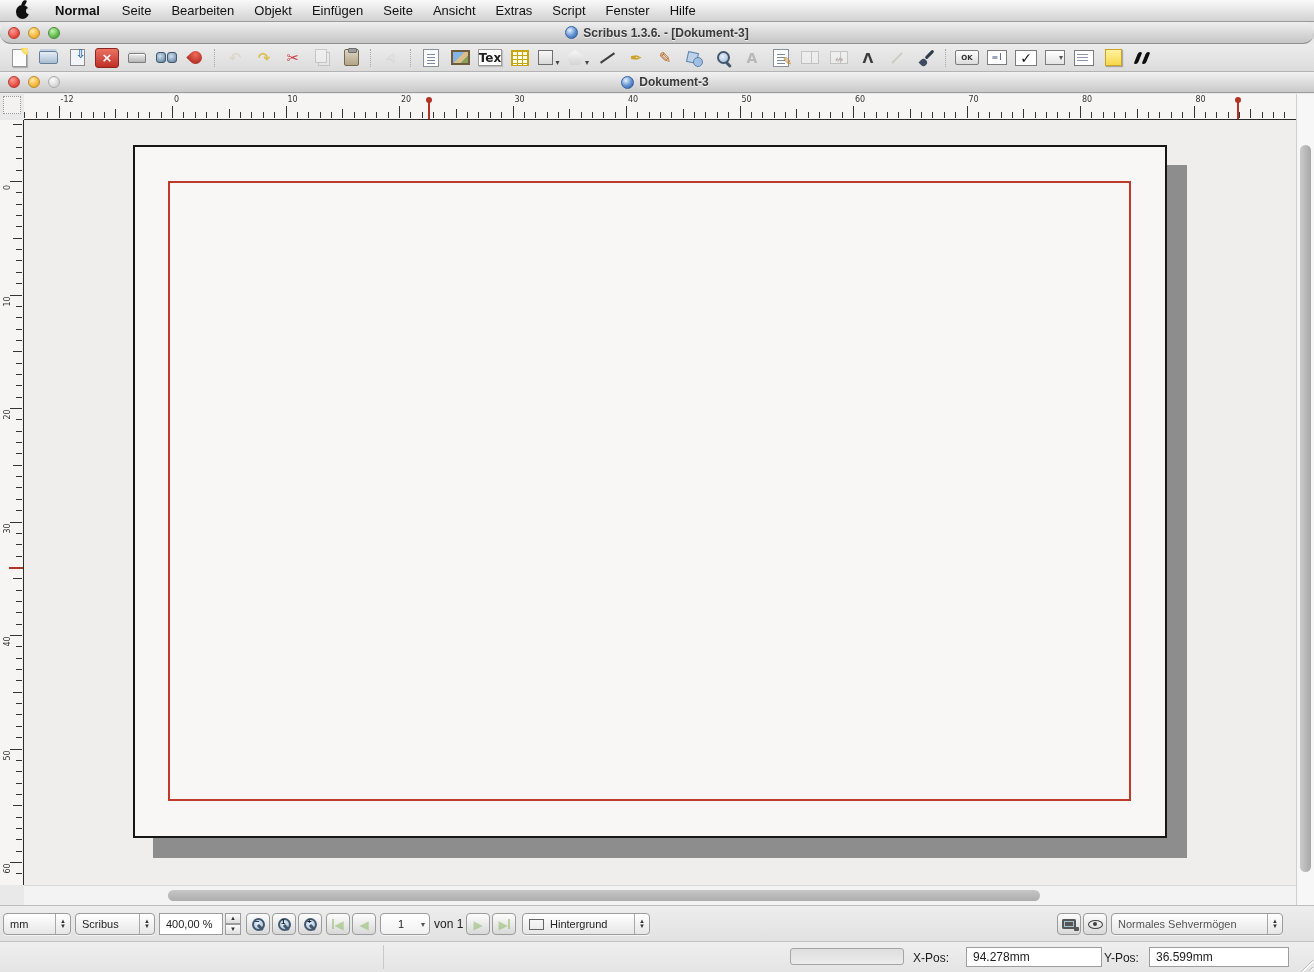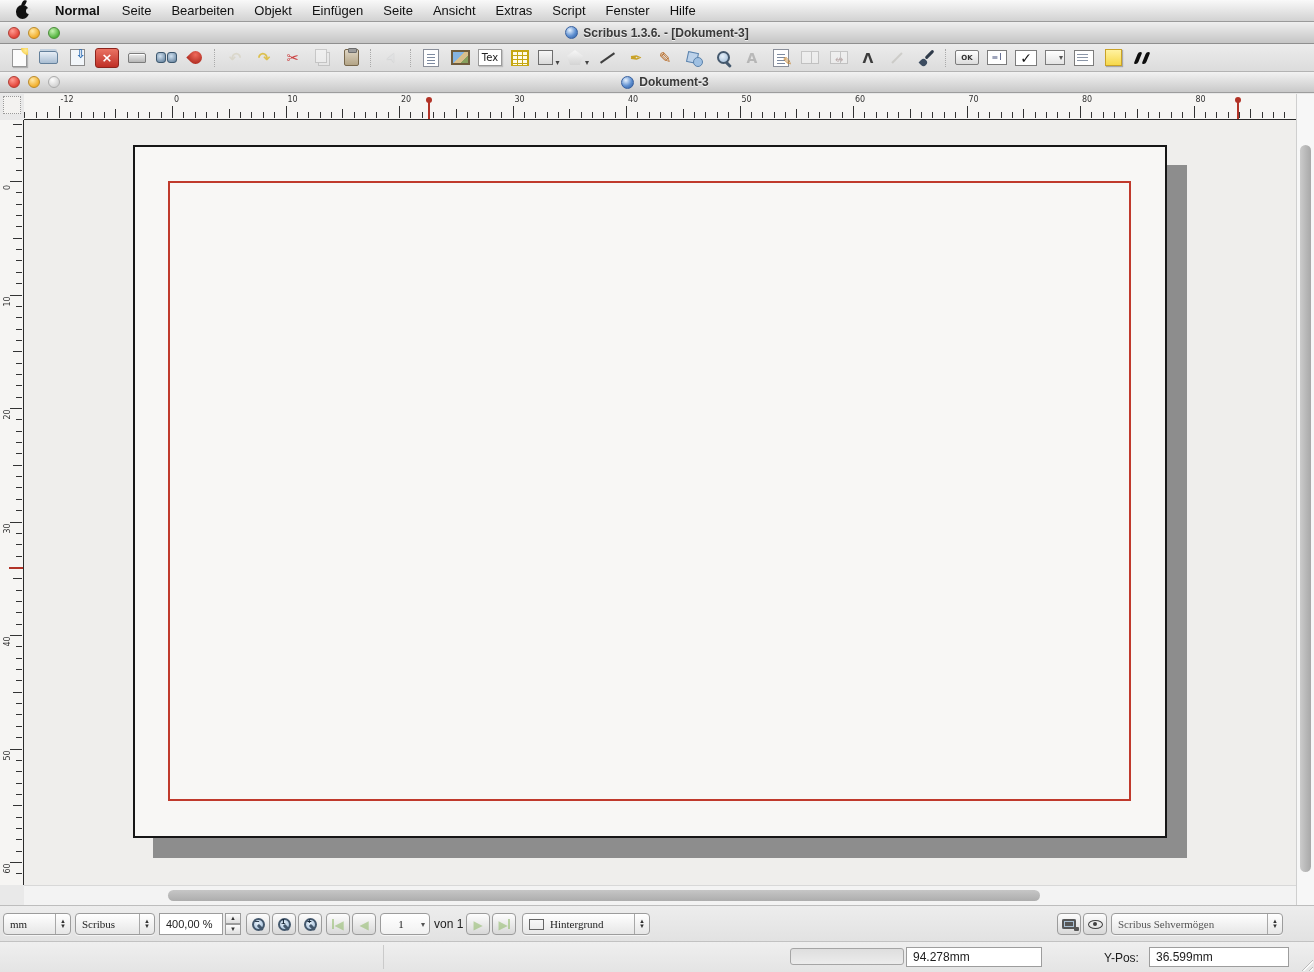--- a/index.html
+++ b/index.html
@@ -14,21 +14,21 @@
     margin:2px 14px 0 16px;position:relative;}
   .apple::before{content:'';position:absolute;top:-5px;left:6px;width:4px;height:6px;
     background:#111;border-radius:60% 0 60% 0;transform:rotate(20deg);}
   .apple::after{content:'';position:absolute;right:-3px;top:3px;width:6px;height:6px;
     border-radius:50%;background:#e3e3e3;}
   .menu-item{font-size:13px;color:#111;padding:0 10px;line-height:21px;cursor:default;}
   .menu-item.app{font-weight:bold;padding:0 12px;}
   
   .titlebar{position:absolute;left:0;top:22px;width:100%;height:22px;
     background:linear-gradient(#efefef,#c5c5c5);border-bottom:1px solid #8f8f8f;
-    display:flex;align-items:center;box-sizing:border-box;}
+    display:flex;align-items:center;box-sizing:border-box;border-radius:11px;}
   .mdi-titlebar{position:absolute;left:0;top:72px;width:100%;height:21px;
     background:linear-gradient(#f2f2f2,#c9c9c9);border-bottom:1px solid #9d9d9d;
     display:flex;align-items:center;box-sizing:border-box;padding-left:16px;}
   .lights{position:absolute;left:8px;top:0;bottom:0;display:flex;align-items:center;gap:8px;}
   .light{width:12px;height:12px;border-radius:50%;box-sizing:border-box;}
   .light.red{background:radial-gradient(circle at 35% 30%,#ff9c92,#e3453a 70%);border:1px solid #b03b32;}
   .light.yellow{background:radial-gradient(circle at 35% 30%,#ffe9a8,#f2af2c 70%);border:1px solid #ba8a2a;}
   .light.green{background:radial-gradient(circle at 35% 30%,#c4f2b2,#53b43e 70%);border:1px solid #4a8b39;}
   .light.off{background:radial-gradient(circle at 35% 30%,#fdfdfd,#d4d4d4 70%);border:1px solid #ababab;}
   .tb-title{margin:0 auto;display:flex;align-items:center;gap:5px;
@@ -71,21 +71,21 @@
     background:linear-gradient(#ded5c4,#b3a486);border:1px solid #77674c;}
   .i-paste::after{content:'';position:absolute;top:2px;left:8px;width:7px;height:3px;
     background:#9b9b9b;border:1px solid #6d6d6d;border-radius:1px;}
   .i-cursor::before{content:'➤';font-size:13px;color:#d7dde6;text-shadow:0 0 1px #667;
     transform:rotate(-65deg);display:block;}
   .i-textframe::before,.i-story::before{content:'';width:14px;height:16px;background-color:#fff;
     border:1px solid #8a8f9a;background-image:repeating-linear-gradient(#7d8aa0 0 1px,transparent 1px 3px);
     background-size:8px 10px;background-position:3px 4px;background-repeat:no-repeat;}
   .i-imgframe::before{content:'';width:15px;height:11px;border:2px solid #6f5c3c;
     background:linear-gradient(135deg,#85b4e2 0 45%,#d8bf8c 45% 70%,#87a05e 70%);}
-  .i-tex{font-size:10px;font-weight:normal;color:#222;background:#fff;border:1px solid #9a9a9a;
+  .i-tex{font-size:12px;font-weight:bold;color:#222;background:#fff;border:1px solid #9a9a9a;
     width:20px;height:15px;box-shadow:1px 1px 1px rgba(0,0,0,.15);}
   .i-table::before{content:'';width:16px;height:14px;background-color:#fffce8;
     background-image:repeating-linear-gradient(90deg,#c5a712 0 1px,transparent 1px 5px),
       repeating-linear-gradient(#c5a712 0 1px,transparent 1px 4px);
     border:1px solid #c5a712;}
   .i-shape::before{content:'';width:13px;height:13px;border:1px solid #6e6e6e;
     background:linear-gradient(#f7f7f7,#d9d9d9);}
   .i-poly::before{content:'';width:16px;height:15px;background:linear-gradient(#f7f7f7,#d4d4d4);
     clip-path:polygon(50% 0,100% 38%,80% 100%,20% 100%,0 38%);
     filter:drop-shadow(0 0 1px #6a6a6a);}
@@ -165,21 +165,21 @@
   .hscroll{position:absolute;left:24px;top:885px;width:1272px;height:20px;
     background:#f3f3f3;border-top:1px solid #d8d8d8;box-sizing:border-box;}
   .hthumb{position:absolute;left:144px;top:4px;width:872px;height:11px;border-radius:6px;
     background:linear-gradient(#c6c6c6,#adadad);}
   
   .bottombar{position:absolute;left:0;top:905px;width:100%;height:36px;
     background:linear-gradient(#ededed,#e2e2e2);border-top:1px solid #bdbdbd;box-sizing:border-box;}
   .mac-select{position:absolute;top:7px;height:22px;border:1px solid #9c9c9c;border-radius:4px;
     background:linear-gradient(#ffffff,#e6e6e6);display:flex;align-items:center;
     box-sizing:border-box;box-shadow:0 1px 0 rgba(255,255,255,.6);}
-  .sel-val{flex:1;font-size:11px;color:#222;padding:0 6px;white-space:nowrap;overflow:hidden;font-family:Liberation Serif, serif;}
+  .sel-val{flex:1;font-size:11px;color:#222;padding:0 6px;white-space:nowrap;overflow:hidden;}
   .stepper{width:14px;align-self:stretch;border-left:1px solid #a8a8a8;display:flex;
     flex-direction:column;align-items:center;justify-content:center;line-height:5px;}
   .stepper i{font-style:normal;font-size:6px;color:#333;}
   .mac-field{position:absolute;top:7px;height:22px;background:#fff;border:1px solid #9c9c9c;
     display:flex;align-items:center;font-size:11px;color:#222;padding:8px 6px;box-sizing:border-box;}
   .spinbox{position:absolute;top:7px;width:16px;height:22px;display:flex;flex-direction:column;}
   .spinbox b{flex:1;border:1px solid #9c9c9c;background:linear-gradient(#fdfdfd,#dedede);
     font-size:6px;line-height:9px;text-align:center;color:#333;font-weight:normal;}
   .mac-btn{position:absolute;top:7px;width:24px;height:22px;border:1px solid #9c9c9c;border-radius:4px;
     background:linear-gradient(#fdfdfd,#d8d8d8);display:flex;align-items:center;justify-content:center;
@@ -588,33 +588,33 @@
         <i>▼</i>
       </span>
   </div>
   <div class="mac-btn" style="left:1057px;">
     <span class="mini-icon-monitor"></span>
   </div>
   <div class="mac-btn" style="left:1083px;">
     <span class="mini-icon-eye"></span>
   </div>
   <div class="mac-select" style="left:1111px;width:172px;">
-    <span class="sel-val" style="color:#555;">Scribus Sehvermögen</span>
+    <span class="sel-val" style="color:#555;">Normales Sehvermögen</span>
     <span class="stepper">
         <i>▲</i>
         <i>▼</i>
       </span>
   </div>
 </div>
 
 <div class="statusbar">
   <div class="sb-sep"></div>
   <div class="progress-well"></div>
   <span class="sb-label" style="left:913px;">X-Pos:</span>
-  <div class="sb-field" style="left:906px;width:136px;">
+  <div class="sb-field" style="left:966px;width:136px;">
     <span>94.278mm</span>
   </div>
   <span class="sb-label" style="left:1104px;">Y-Pos:</span>
   <div class="sb-field" style="left:1149px;width:140px;">
     <span>36.599mm</span>
   </div>
   <div class="grip"></div>
 </div>
 
 </body></html>

